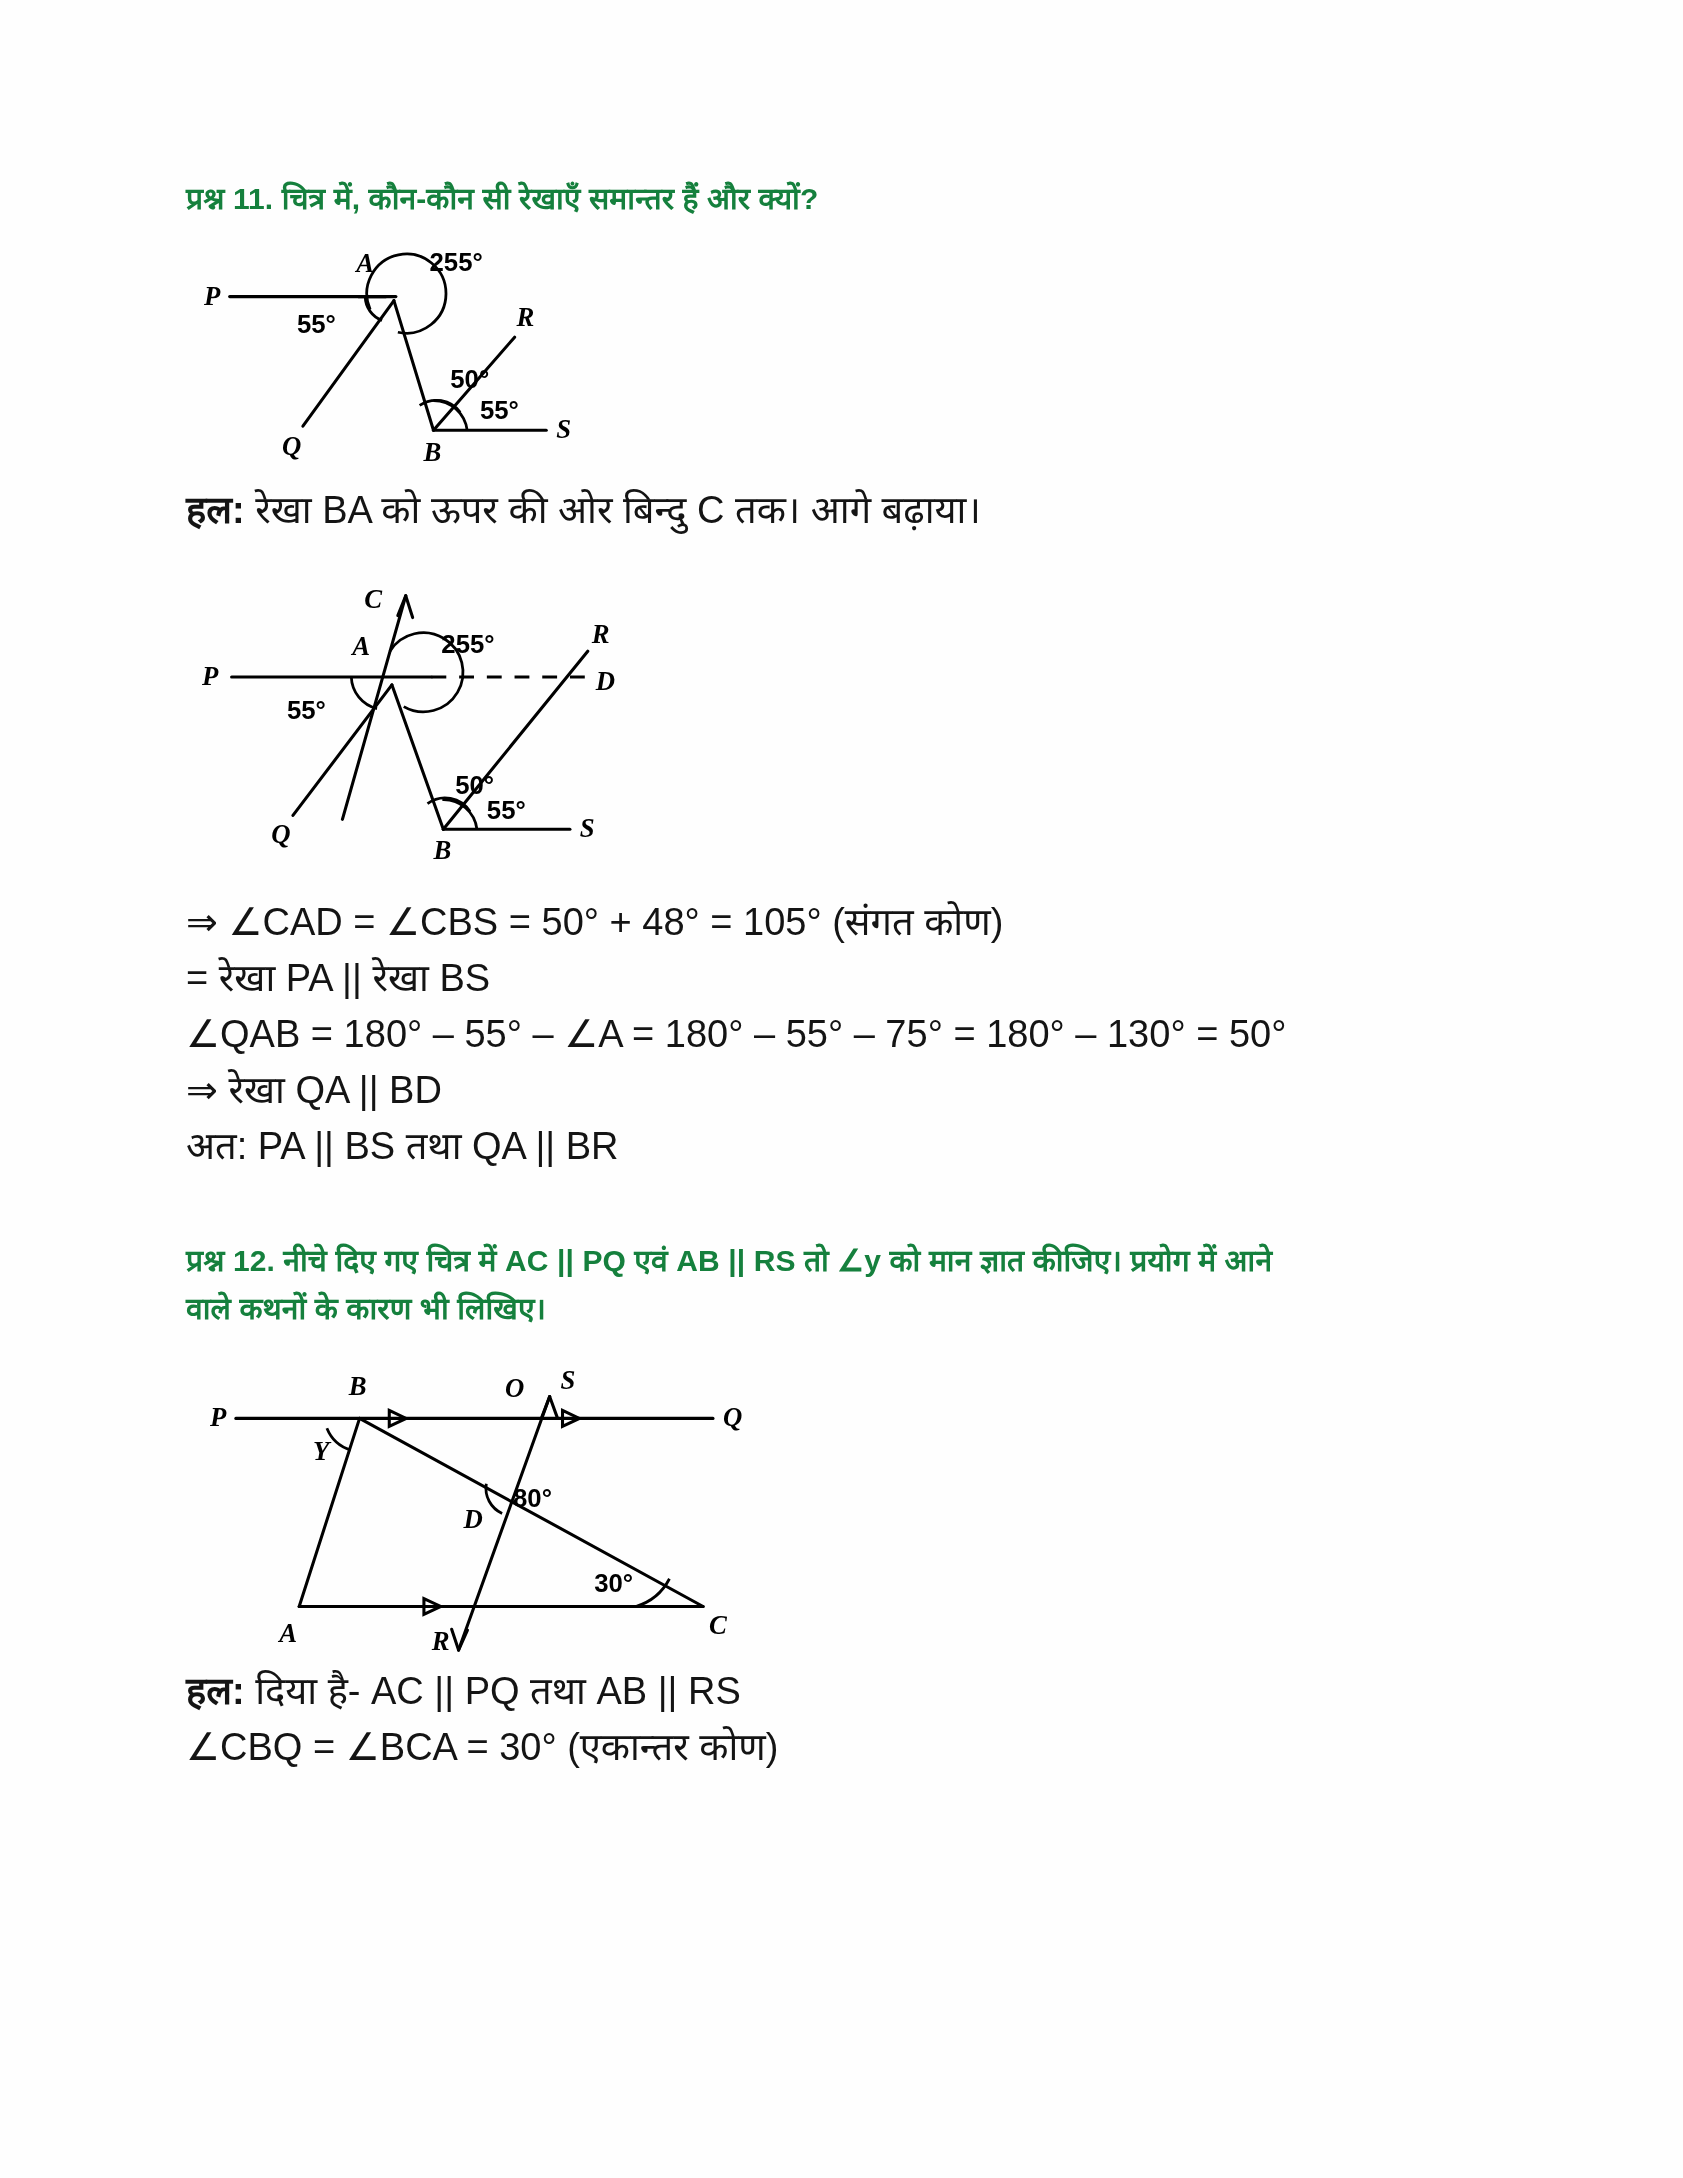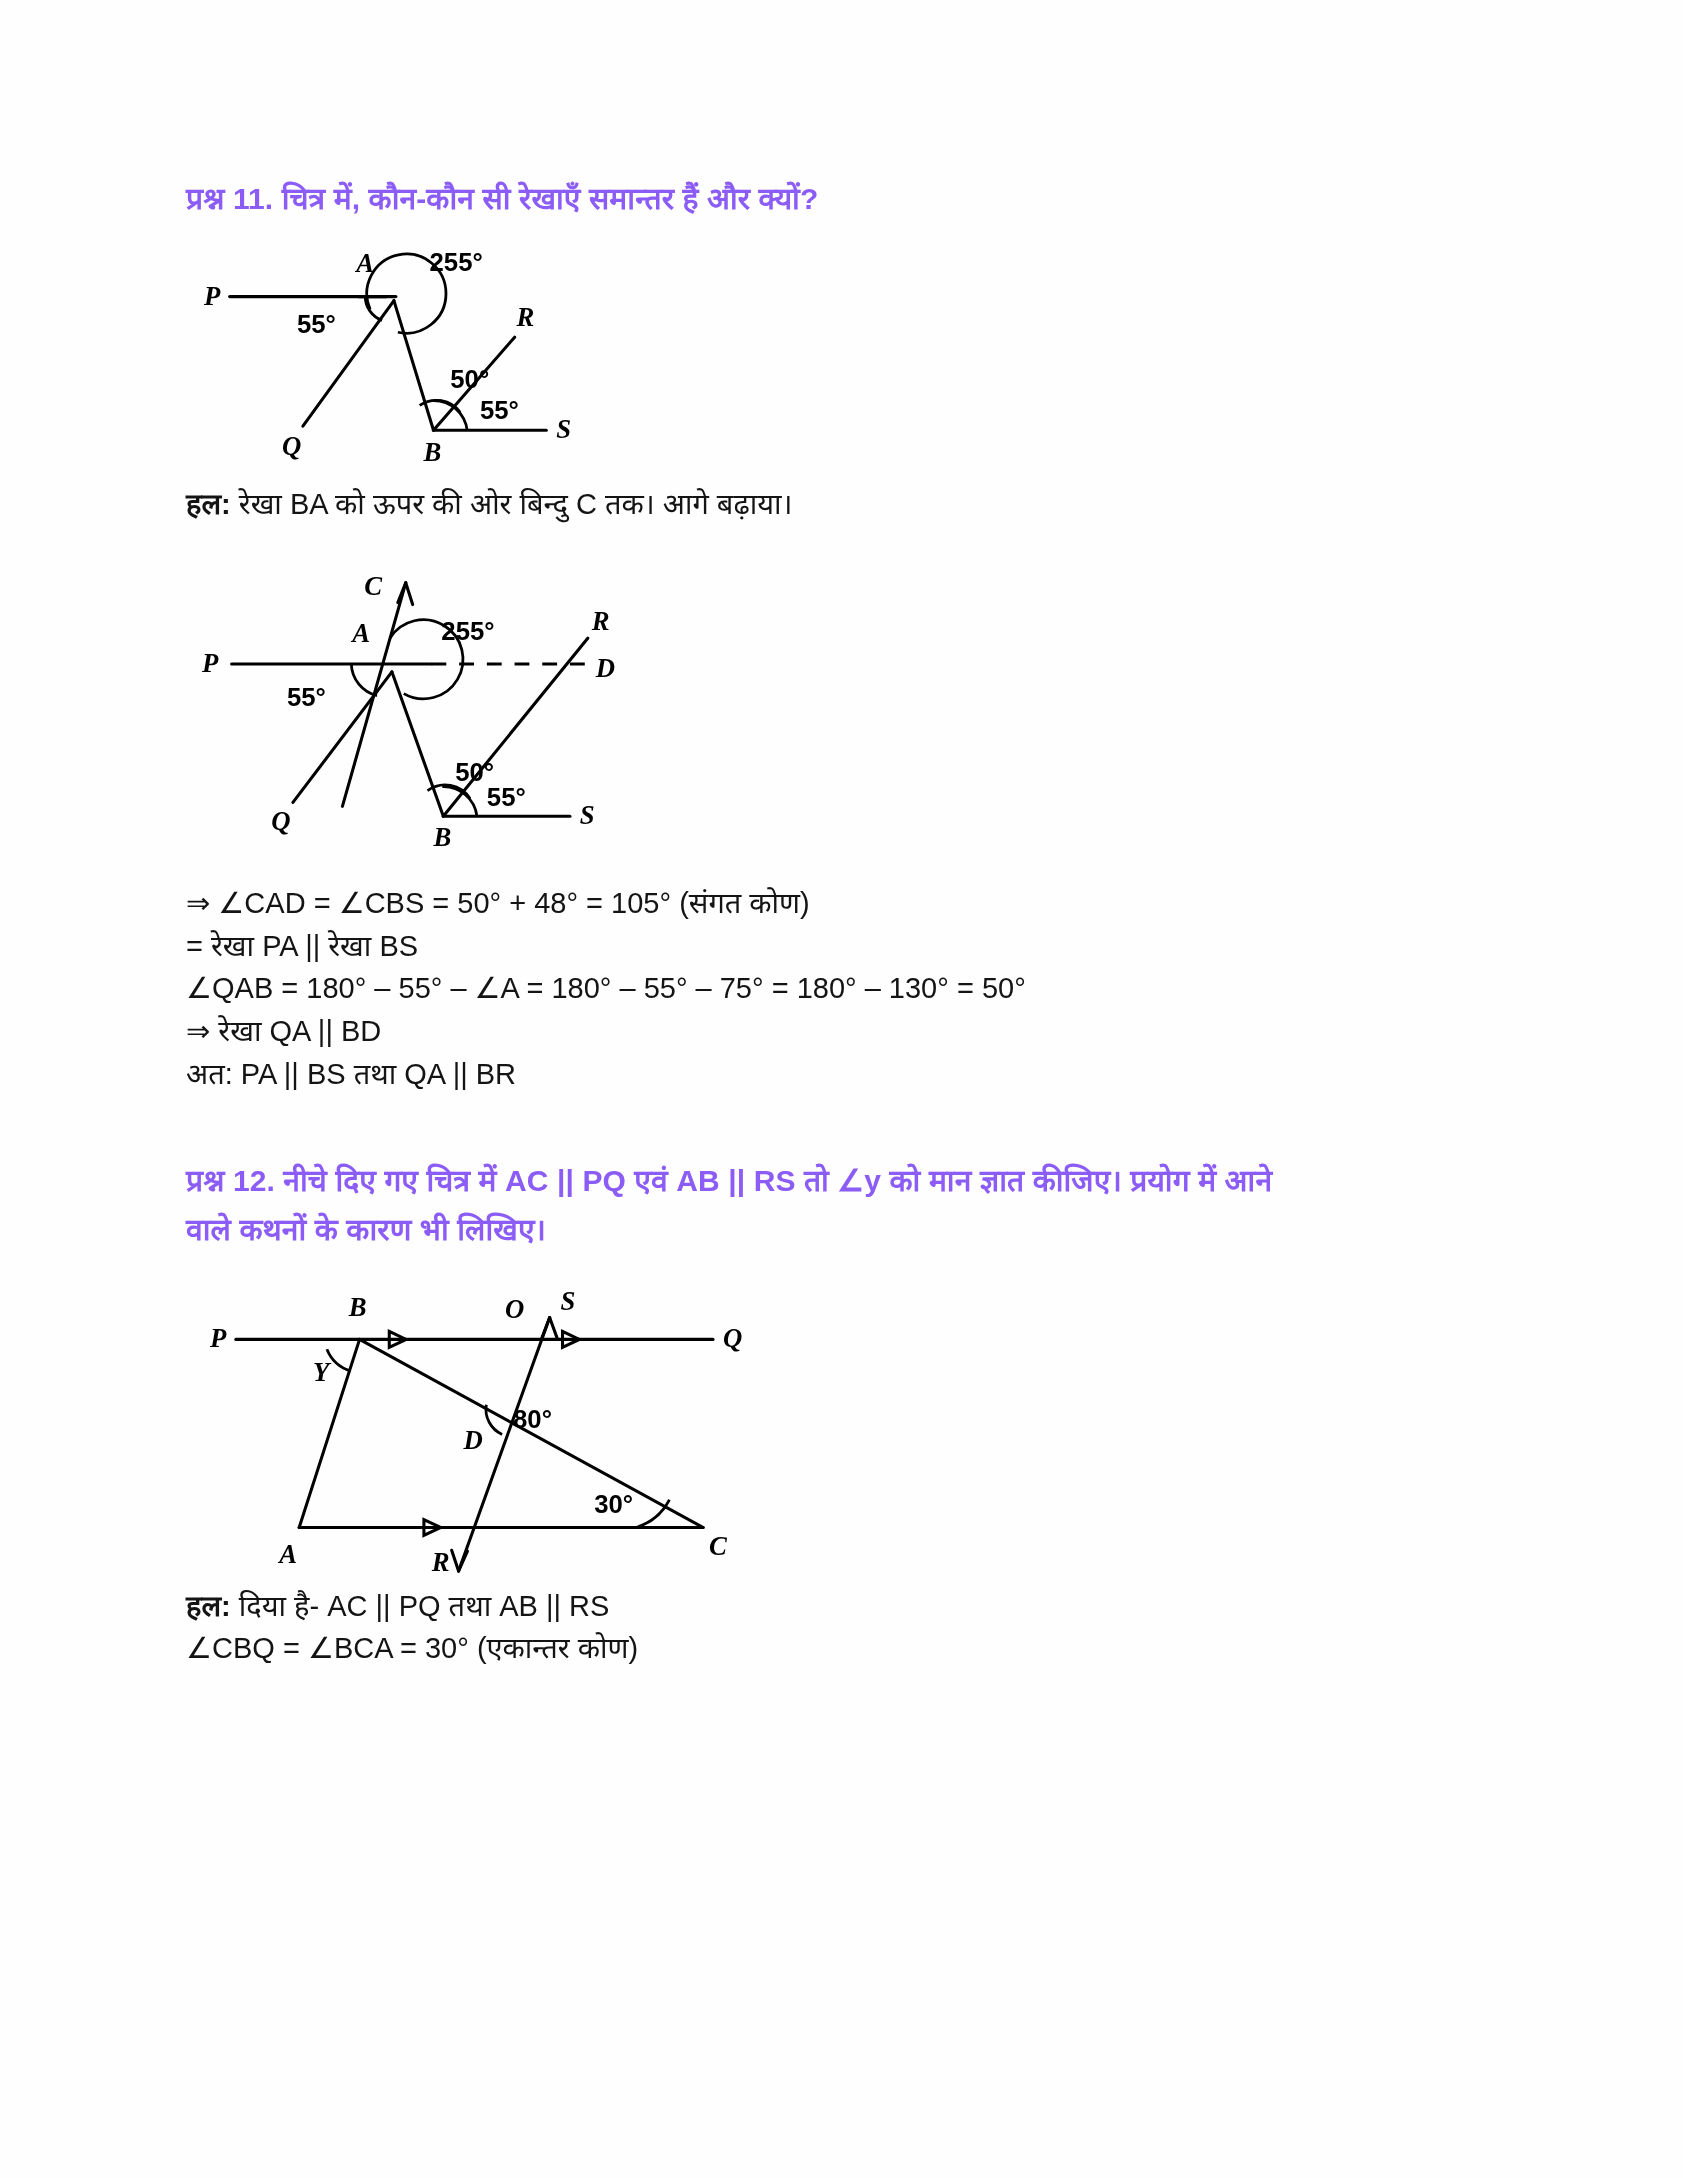--- a/index.html
+++ b/index.html
@@ -28,24 +28,24 @@
     top: 178px;
     width: 1307px;
   }
 
   .q-heading {
     font-size: 30px;
     font-weight: bold;
     line-height: 1.42;
     letter-spacing: 0.1px;
     margin: 0 0 6px 0;
-    color: #8b5cf6;
+    color: #15803d;
   }
   .sol-line {
-    font-size: 29px;
+    font-size: 38px;
     line-height: 1.47;
     margin: 0;
     color: #141414;
     white-space: nowrap;
   }
   .sol-line .lead {
     font-weight: bold;
   }
   .block-gap-sm { height: 10px; }
   .block-gap-md { height: 34px; }

